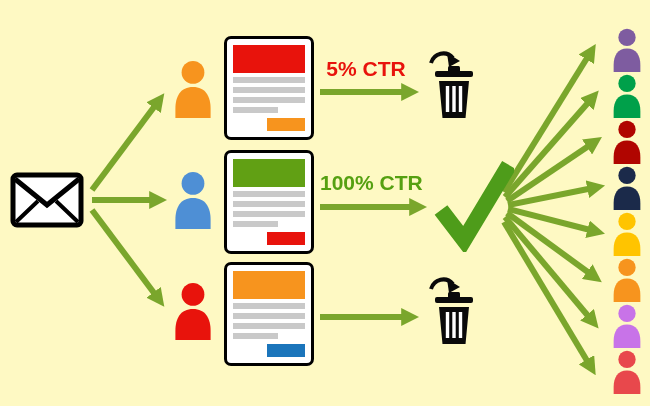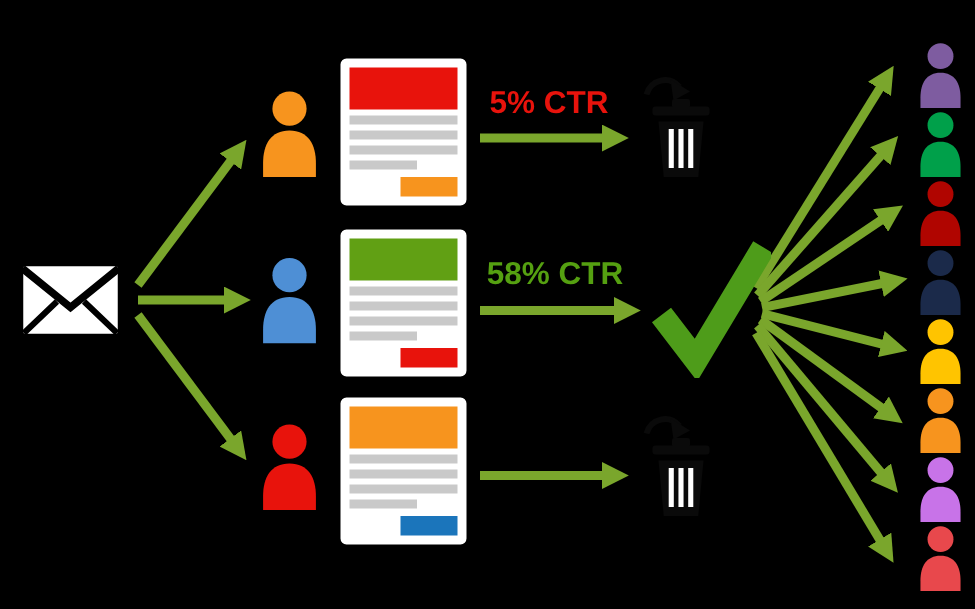--- a/index.html
+++ b/index.html
@@ -1,18 +1,18 @@
 <!DOCTYPE html>
 <html><head>
 <meta charset="utf-8">
 <style>
   html,body { margin:0; padding:0; background:#ffffff; }
   .stage {
     position:relative; width:650px; height:406px; overflow:hidden;
-    background:#000000;
+    background:#fef9c3;
     font-family:"Liberation Sans", sans-serif;
   }
   .layer { position:absolute; left:0; top:0; width:650px; height:406px; pointer-events:none; }
   .abs { position:absolute; display:block; }
 
   .card {
     position:absolute; width:90px; height:104px; background:#ffffff;
     border:3px solid #000; border-radius:7px; padding:6px; box-sizing:border-box;
     display:flex; flex-direction:column; gap:4px;
   }
@@ -97,21 +97,21 @@
   <div class="card" style="left: 224px; top: 262px; color: rgb(201, 201, 201);">
     <div class="card-header" style="background: rgb(247, 148, 30);"></div>
     <div class="card-line"></div>
     <div class="card-line"></div>
     <div class="card-line"></div>
     <div class="card-line short"></div>
     <div class="card-btn" style="background: rgb(27, 117, 187);"></div>
   </div>
 
   <div class="ctr" style="left: 316px; top: 56px; color: rgb(232, 19, 12);">5% CTR</div>
-  <div class="ctr" style="left: 320px; top: 170px; color: rgb(85, 160, 17);">58% CTR</div>
+  <div class="ctr" style="left: 320px; top: 170px; color: rgb(85, 160, 17);">100% CTR</div>
 
   <svg class="abs" style="left: 426px; top: 50px; color: rgb(10, 10, 10);" width="54" height="72" viewBox="0 0 54 72">
     <path d="M5,13 C8,3 20,0 27,8" fill="none" stroke="currentColor" stroke-width="4"></path>
     <polygon points="21,3 34,11 23,17" fill="currentColor"></polygon>
     <rect x="22" y="16" width="12" height="6" rx="1.5" fill="currentColor"></rect>
     <rect x="9" y="21" width="38" height="6" rx="2" fill="currentColor"></rect>
     <path d="M13,31 L43,31 L39.5,68 L16.5,68 Z" fill="currentColor"></path>
     <path d="M21.5,36 L21.5,62 M28,36 L28,62 M34.5,36 L34.5,62" stroke="#ffffff" stroke-width="3.4" fill="none"></path>
   </svg>
 

